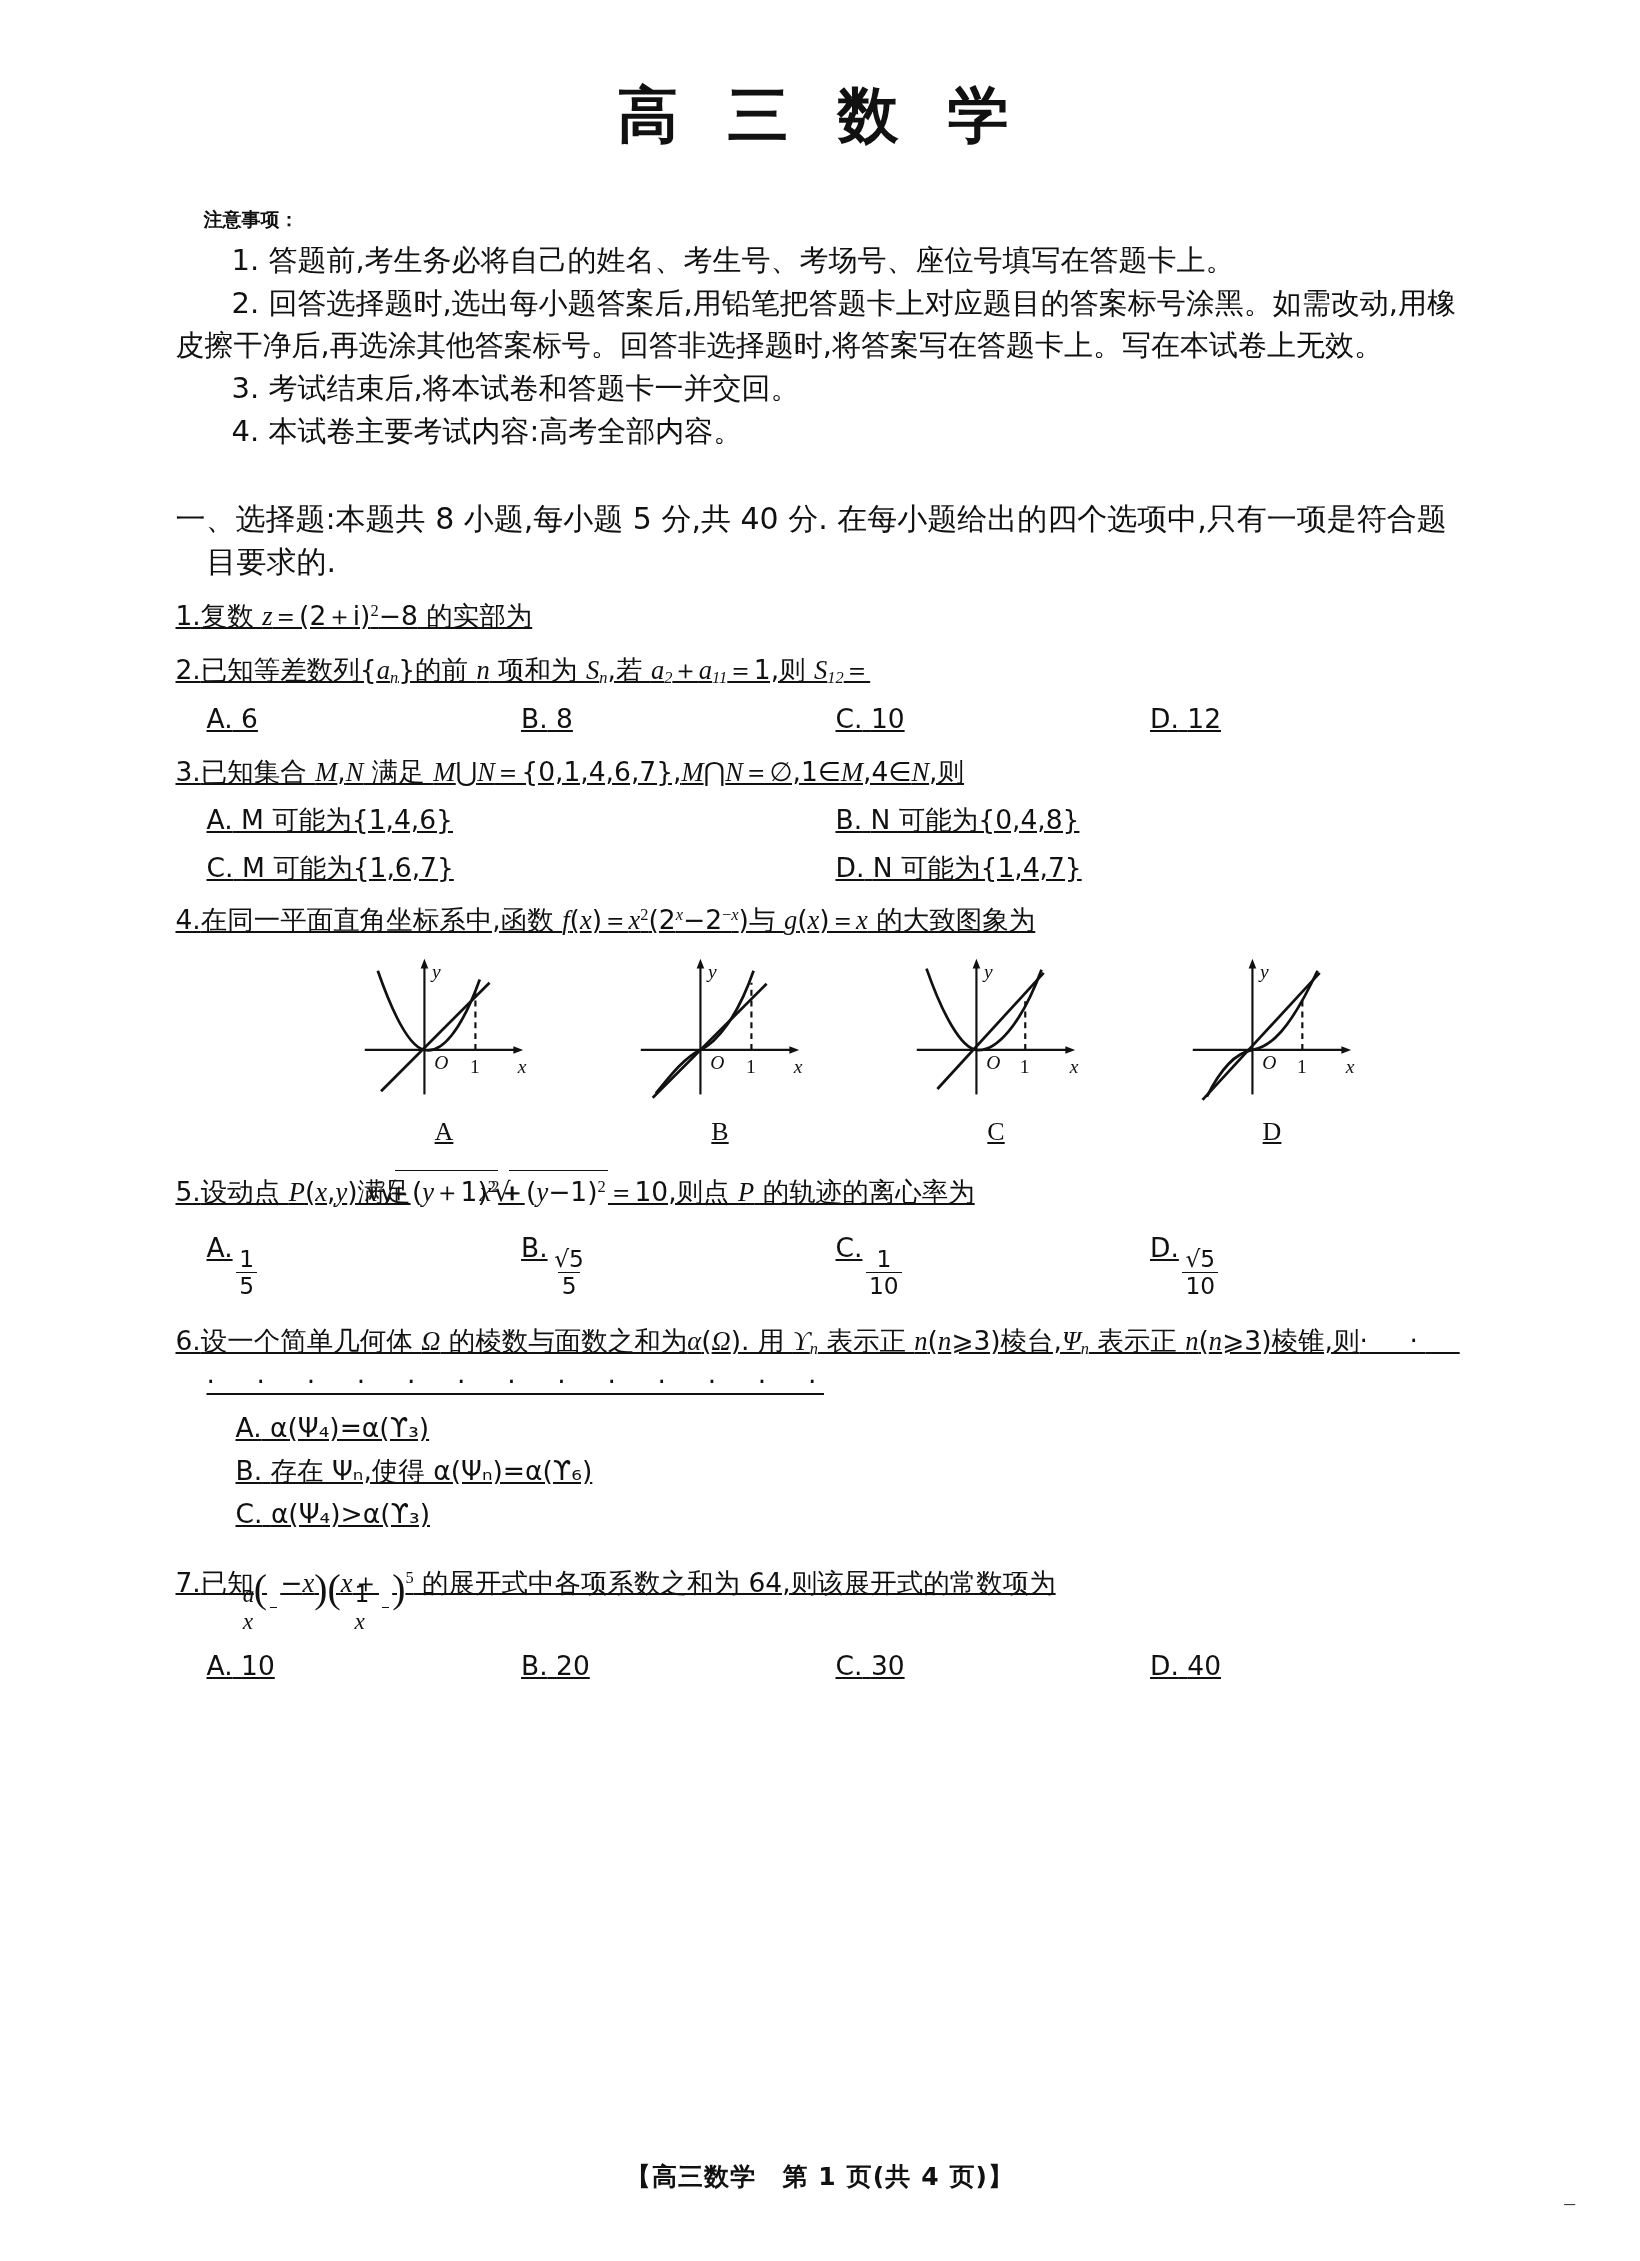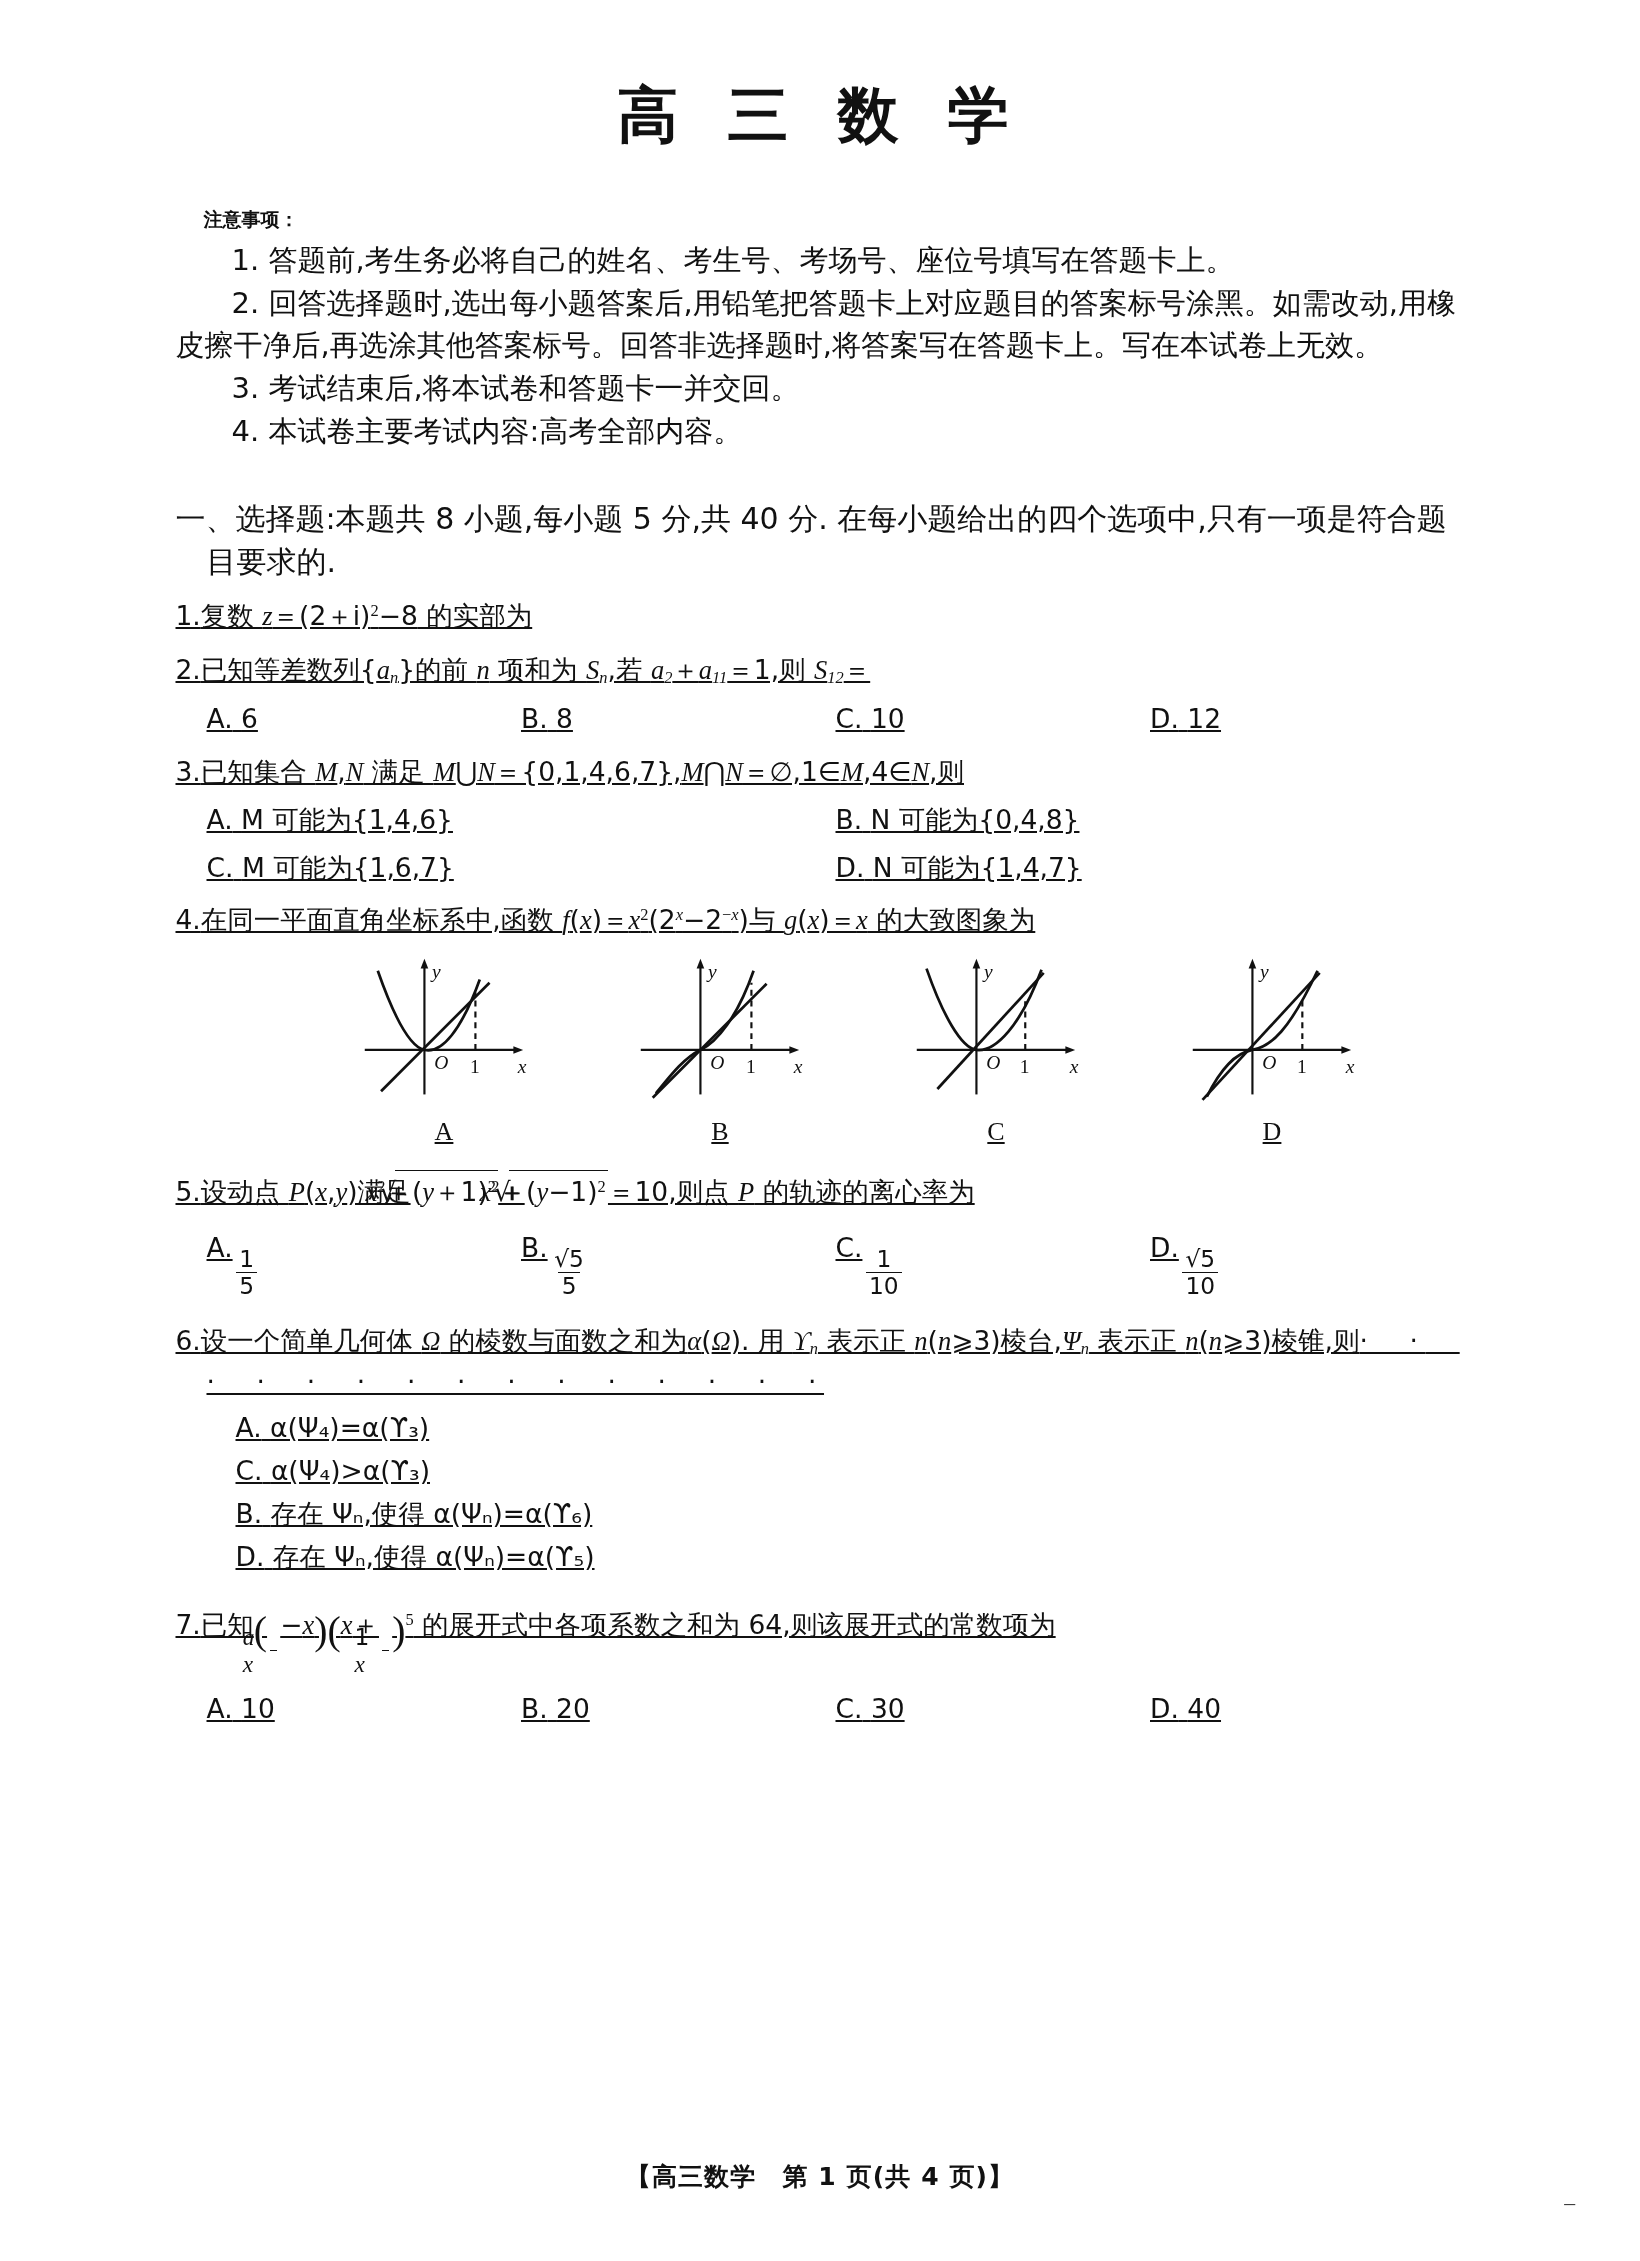--- a/index.html
+++ b/index.html
@@ -318,23 +318,22 @@
             </span></div>
       </div>
     </div>
 
     <div class="q" style="margin-top:21.7px;">
       <div class="q-stem">
         <span>6.</span>设一个简单几何体 <span class="mi">Ω</span> 的棱数与面数之和为<span class="mi">α</span>(<span class="mi">Ω</span>). 用 <span class="mi">ϒ<sub>n</sub></span> 表示正 <span class="mi">n</span>(<span class="mi">n</span>⩾3)棱台,<span class="mi">Ψ<sub>n</sub></span> 表示正 <span class="mi">n</span>(<span class="mi">n</span>⩾3)棱锥,则<span class="dots-lead">·　·　·　·　·　·　·　·　·　·　·　·　·　·　·</span>
       </div>
       <div class="opts-stack">
         <div class="opt"><span>A.</span> <span>α(Ψ₄)=α(ϒ₃)</span></div>
+        <div class="opt"><span>B.</span> <span>存在 Ψₙ,使得 α(Ψₙ)=α(ϒ₆)</span></div>
         <div class="opt"><span>C.</span> <span>α(Ψ₄)&gt;α(ϒ₃)</span></div>
-        <div class="opt"><span>B.</span> <span>存在 Ψₙ,使得 α(Ψₙ)=α(ϒ₆)</span></div>
-        <div class="opt"><span>D.</span> <span>存在 Ψₙ,使得 α(Ψₙ)=α(ϒ₅)</span></div>
       </div>
     </div>
 
     <div class="q" style="margin-top:24px;">
       <div class="q-stem">
         <span>7.</span>已知<span class="bigparen">(</span><span class="frac">
             <span class="num"><span class="mi">a</span></span>
             <span class="den"><span class="mi">x</span></span>
           </span>−<span class="mi">x</span><span class="bigparen">)</span><span class="bigparen">(</span><span class="mi">x</span>＋<span class="frac">
             <span class="num">1</span>

